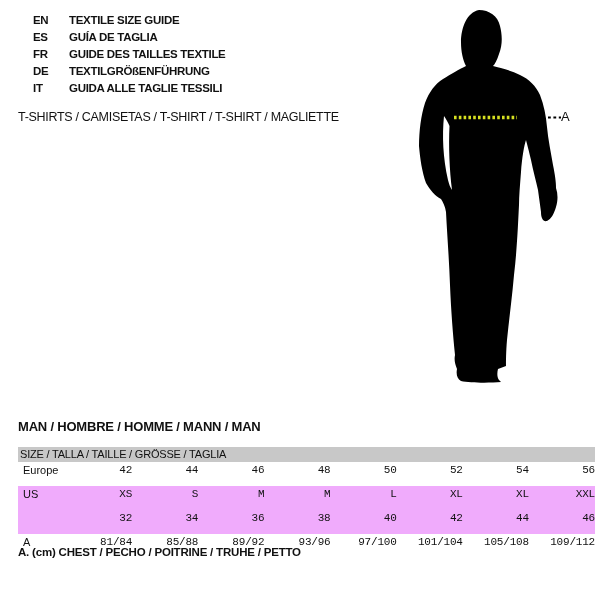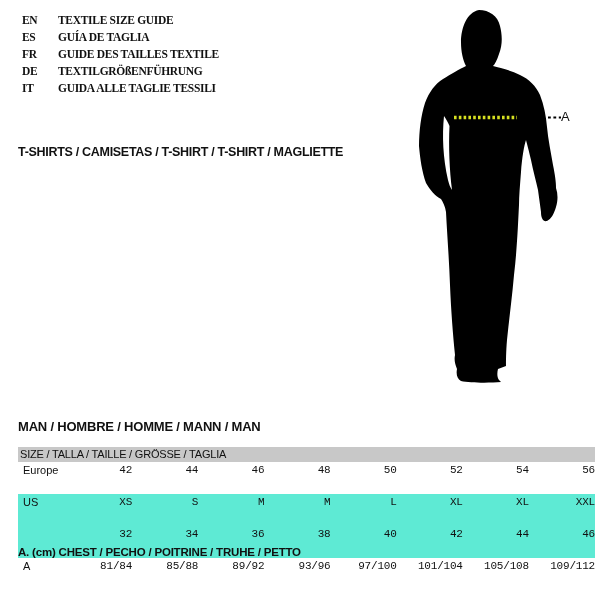--- a/index.html
+++ b/index.html
@@ -2,38 +2,38 @@
 <html><head>
 <meta charset="utf-8">
 <style>
   html,body{margin:0;padding:0;background:#fff;}
   #stage{
     position:relative;width:600px;height:600px;background:#ffffff;
     font-family:"Liberation Sans","DejaVu Sans",sans-serif;color:#111;
     overflow:hidden;
   }
   
-  .lang-list{position:absolute;left:22px;top:12px;font-family:Liberation Serif, serif;}
+  .lang-list{position:absolute;left:33px;top:12px;}
   .lang-row{display:grid;grid-template-columns:36px auto;height:17px;
     font-size:11.5px;font-weight:700;letter-spacing:-0.3px;line-height:17px;white-space:nowrap;}
   
-  .garments{position:absolute;left:18px;top:108px;font-size:12.5px;font-weight:700;
-    letter-spacing:-0.3px;line-height:18px;white-space:nowrap;margin-top:35px;}
+  .garments{position:absolute;left:18px;top:108px;font-size:12.5px;font-weight:400;
+    letter-spacing:-0.3px;line-height:18px;white-space:nowrap;}
   
   .man{position:absolute;left:405px;top:0px;width:195px;height:400px;}
   .measure-label{position:absolute;left:561px;top:109px;font-size:13px;font-weight:400;}
   
   .section-title{position:absolute;left:18px;top:419px;font-size:13px;font-weight:700;
     letter-spacing:-0.2px;white-space:nowrap;}
   
   .size-table{position:absolute;left:18px;top:447px;width:577px;font-size:11px;}
   .t-header{height:15px;line-height:15px;background:#c8c8c8;padding-left:2px;
     letter-spacing:-0.2px;white-space:nowrap;}
-  .t-row{display:grid;grid-template-columns:48px repeat(8,1fr);height:32px;line-height:16px;}
-  .t-row.shaded{background:#5eead4;}
+  .t-row{display:grid;grid-template-columns:48px repeat(8,1fr);height:24px;line-height:16px;}
+  .t-row.shaded{background:#f0abfc;}
   .t-row .lbl{padding-left:5px;text-align:left;}
   .t-row .val{text-align:right;letter-spacing:-0.2px;font-family:Liberation Mono, monospace;}
   
   .footnote{position:absolute;left:18px;top:546px;font-size:11.5px;font-weight:700;
     letter-spacing:-0.2px;white-space:nowrap;}
 </style>
 </head>
 <body>
 
 <div id="stage">

